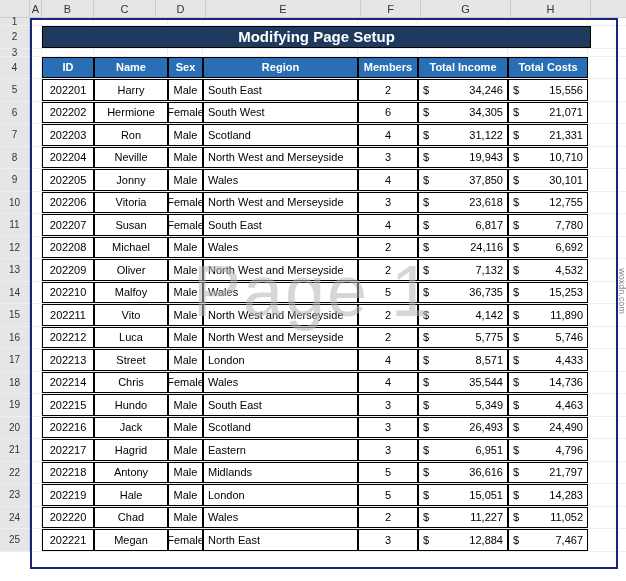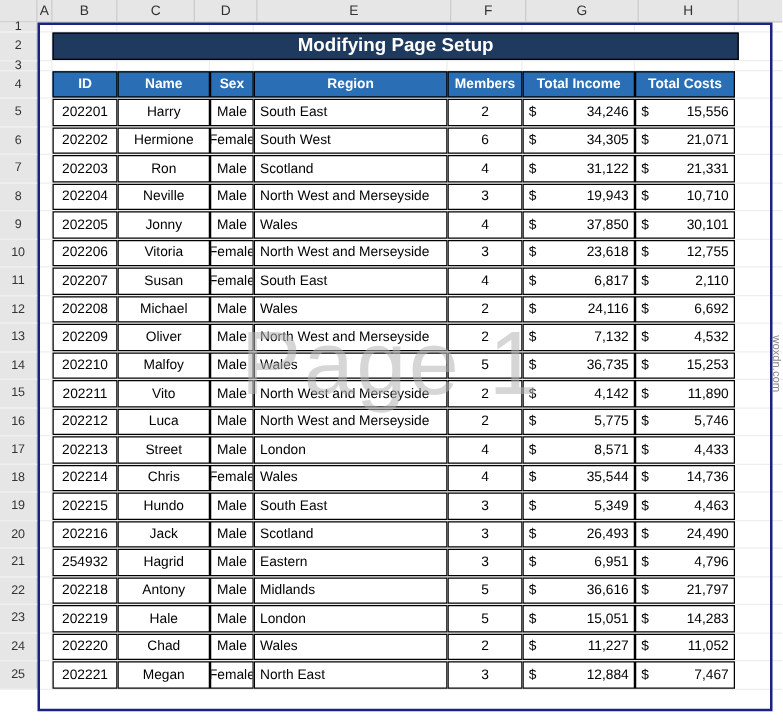--- a/index.html
+++ b/index.html
@@ -297,21 +297,21 @@
     <div class="cell c-C data-cell j-center">Susan</div>
     <div class="cell c-D data-cell j-center">Female</div>
     <div class="cell c-E data-cell j-left">South East</div>
     <div class="cell c-F data-cell j-center">4</div>
     <div class="cell c-G data-cell">
           <span class="currency-sym">$</span>
           <span class="currency-val">6,817</span>
         </div>
     <div class="cell c-H data-cell">
           <span class="currency-sym">$</span>
-          <span class="currency-val">2,110</span>
+          <span class="currency-val">7,780</span>
         </div>
   </div>
       <div class="row">
         <div class="row-header">12</div>
     <div class="cell c-A"></div>
     <div class="cell c-B data-cell j-center">202208</div>
     <div class="cell c-C data-cell j-center">Michael</div>
     <div class="cell c-D data-cell j-center">Male</div>
     <div class="cell c-E data-cell j-left">Wales</div>
     <div class="cell c-F data-cell j-center">2</div>
@@ -456,21 +456,21 @@
           <span class="currency-val">26,493</span>
         </div>
     <div class="cell c-H data-cell">
           <span class="currency-sym">$</span>
           <span class="currency-val">24,490</span>
         </div>
   </div>
       <div class="row">
         <div class="row-header">21</div>
     <div class="cell c-A"></div>
-    <div class="cell c-B data-cell j-center">254932</div>
+    <div class="cell c-B data-cell j-center">202217</div>
     <div class="cell c-C data-cell j-center">Hagrid</div>
     <div class="cell c-D data-cell j-center">Male</div>
     <div class="cell c-E data-cell j-left">Eastern</div>
     <div class="cell c-F data-cell j-center">3</div>
     <div class="cell c-G data-cell">
           <span class="currency-sym">$</span>
           <span class="currency-val">6,951</span>
         </div>
     <div class="cell c-H data-cell">
           <span class="currency-sym">$</span>

